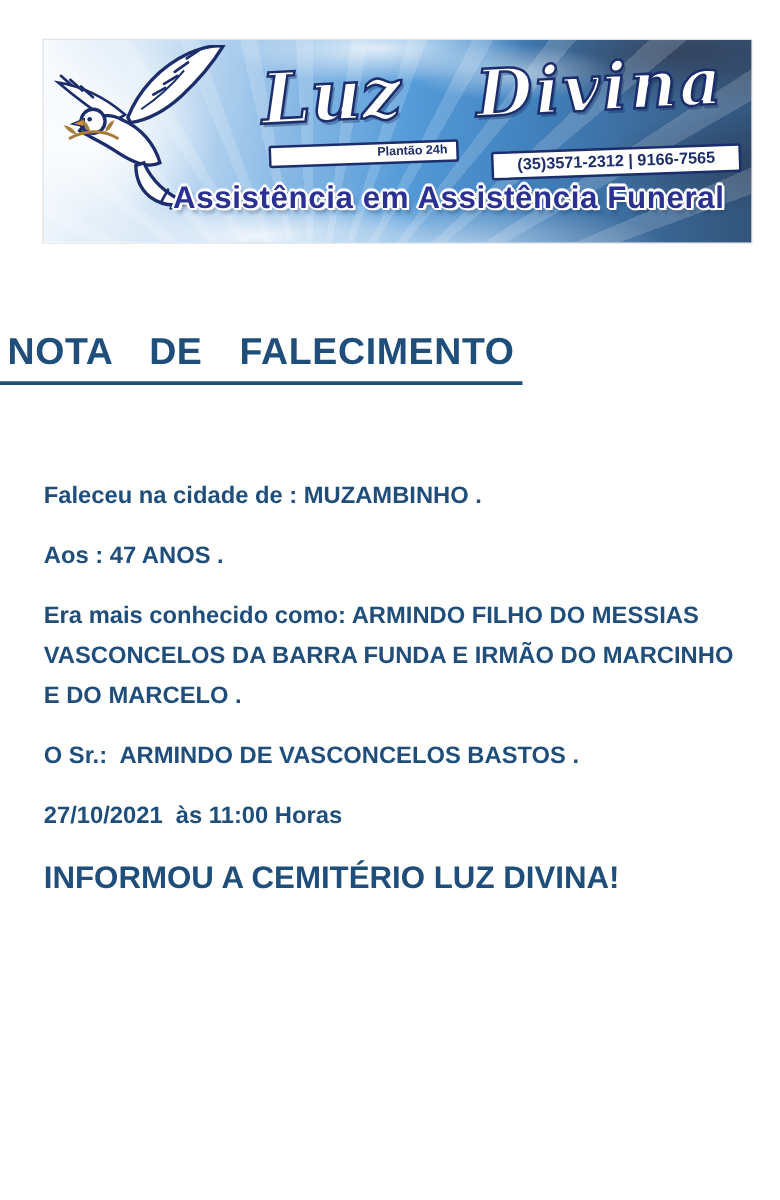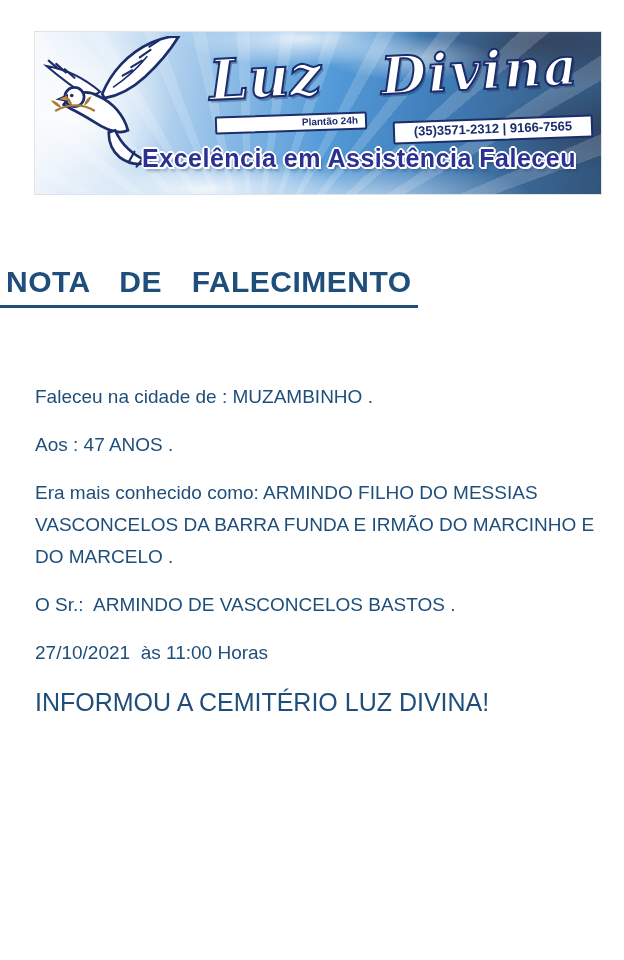--- a/index.html
+++ b/index.html
@@ -55,21 +55,21 @@
   }
   
   .title-wrap{text-align:left;margin:70px 0 73px 0;}
   .doc-title{
     display:inline-block;font-size:30px;font-weight:bold;color:#1f4e7b;
     word-spacing:6px;letter-spacing:.5px;white-space:pre-wrap;
     border-bottom:3px solid #1f4e7b;padding:0 6px 5px 6px;line-height:1.2;
   }
   .content{padding:0 28px 0 35px;}
   .para{
-    margin:0 0 16px 0;font-size:19px;font-weight:normal;line-height:32px;
+    margin:0 0 16px 0;font-size:19px;font-weight:bold;line-height:32px;
     color:#1f4e7b;white-space:pre-wrap;
   }
   .para.closing{font-size:25px;line-height:34px;white-space:nowrap;margin-bottom:0;}
 </style>
 </head>
 <body>
 
 <div class="banner">
   <div class="rays"></div>
 
@@ -98,21 +98,21 @@
       <path d="M43,65 q1,-7 7,-9 q-2,7 -7,9 Z" fill="#a87c3a"></path>
     </svg>
   </div>
 
   <div class="brand brand-luz">Luz</div>
   <div class="logo-bar luz-bar">Plantão 24h</div>
 
   <div class="brand brand-divina">Divina</div>
   <div class="logo-bar divina-bar">(35)3571-2312 | 9166-7565</div>
 
-  <div class="tagline">Excelência em Assistência Faleceu</div>
+  <div class="tagline">Assistência em Assistência Funeral</div>
 </div>
 
 <div class="title-wrap">
   <span class="doc-title">NOTA  DE  FALECIMENTO</span>
 </div>
 
 <div class="content">
   <p class="para">Faleceu na cidade de : MUZAMBINHO .</p>
   <p class="para">Aos : 47 ANOS .</p>
   <p class="para">Era mais conhecido como: ARMINDO FILHO DO MESSIAS VASCONCELOS DA BARRA FUNDA E IRMÃO DO MARCINHO E DO MARCELO .</p>

